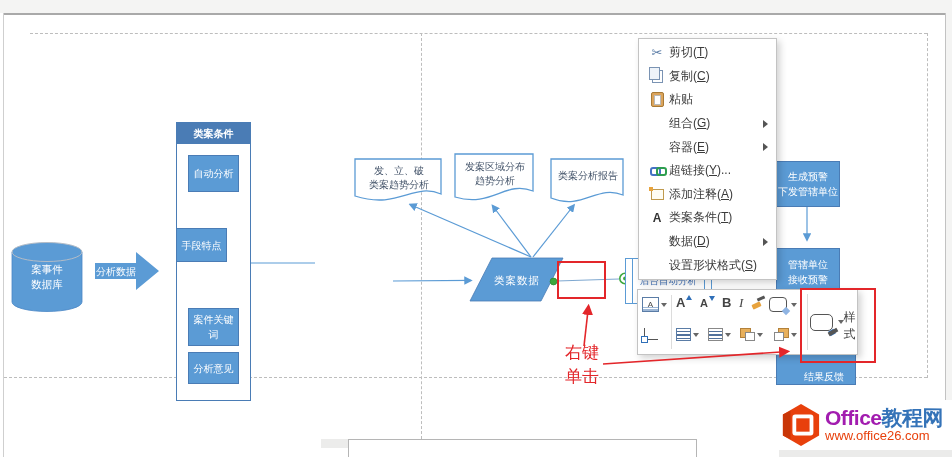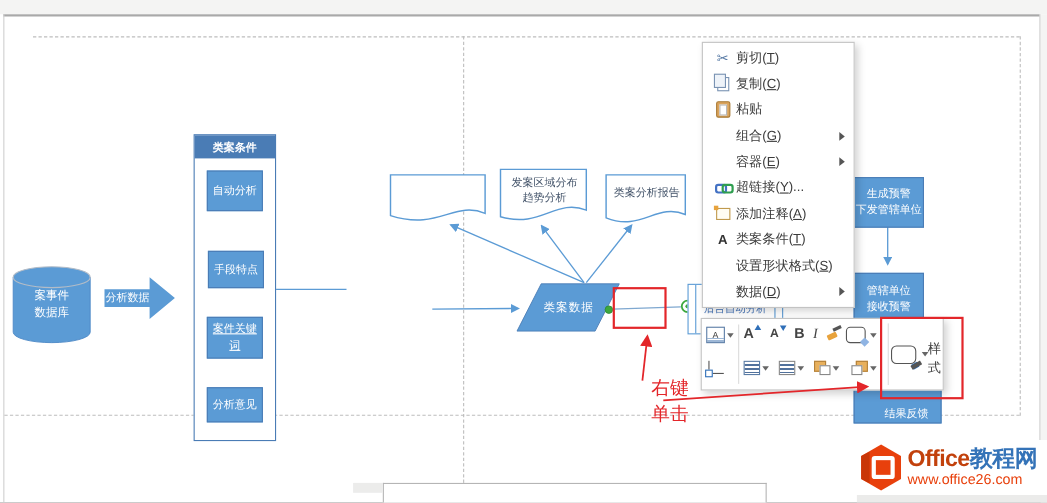--- a/index.html
+++ b/index.html
@@ -62,21 +62,21 @@
   .ic-sq2{width:15px;height:13px;position:relative;}
   .ic-sq2:before{content:'';position:absolute;left:0;top:0;width:9px;height:8px;background:#e8b05c;border:1px solid #b3813a;}
   .ic-sq2:after{content:'';position:absolute;right:0;bottom:0;width:8px;height:7px;background:#fff;border:1px solid #888;}
   .ic-sq2.back:before{left:auto;right:0;top:0;}
   .ic-sq2.back:after{right:auto;left:0;bottom:0;}
   .style-ic{width:21px;height:15px;border:1.6px solid #555;border-radius:5px;position:relative;}
   .style-ic:after{content:'';position:absolute;right:-6px;bottom:-4px;width:10px;height:4px;background:#555;transform:rotate(-30deg);}
   .style-ic:before{content:'';position:absolute;right:-3px;bottom:-5px;width:6px;height:5px;background:#2f6fb8;transform:rotate(-30deg);}
   
   .redrect{border:2.5px solid #e3262a;z-index:6;}
-  .rednote{color:#e3262a;font-size:17px;line-height:24px;z-index:6;margin-left:27px;}
+  .rednote{color:#e3262a;font-size:17px;line-height:24px;z-index:6;}
   
   #logo{z-index:7;background:#fff;display:flex;align-items:center;}
   .logo-line1{font-size:21px;font-weight:800;line-height:22px;letter-spacing:-0.5px;}
   .logo-line2{font-size:13px;font-weight:400;color:#e8400c;line-height:14px;}
 </style>
 </head>
 <body>
 
 <div id="canvas">
 
@@ -136,34 +136,36 @@
   </svg>
 
   <div class="abs lbl ctr pre" style="left:12px;top:257px;width:70px;height:40px;font-size:10.5px;z-index:2;">案事件
 数据库</div>
   <div class="abs lbl ctr" style="left:94px;top:264px;width:44px;height:14px;z-index:2;">分析数据</div>
 
   <div class="abs container-frame" style="left:176px;top:122px;width:73px;height:277px;z-index:2;">
     <div class="container-head ctr" style="height:21px;font-family:Liberation Mono, monospace;">类案条件</div>
   </div>
   <div class="abs bluebox ctr pre" style="left:188px;top:155px;width:49px;height:35px;z-index:2;">自动分析</div>
-  <div class="abs bluebox ctr pre" style="left:189px;top:228px;width:49px;height:32px;z-index:2;">手段特点</div>
-  <div class="abs bluebox ctr pre" style="left:188px;top:288px;width:49px;height:36px;z-index:2;text-decoration:underline;">案件关键
+  <div class="abs bluebox ctr pre" style="left:176px;top:228px;width:49px;height:32px;z-index:2;">手段特点</div>
+  <div class="abs bluebox ctr pre" style="left:188px;top:308px;width:49px;height:36px;z-index:2;">案件关键
 词</div>
   <div class="abs bluebox ctr pre" style="left:188px;top:352px;width:49px;height:30px;z-index:2;">分析意见</div>
 
 
   <div class="abs lbl ctr" style="left:479px;top:272px;width:76px;height:16px;font-size:10.5px;letter-spacing:1px;z-index:2;">类案数据</div>
 
   <div class="abs predef" style="left:625px;top:258px;width:85px;height:44px;z-index:2;">
     <span class="bar" style="left:6px;"></span>
     <span class="bar" style="right:6px;"></span>
     <div class="ctr" style="width:100%;height:100%;font-size:9.5px;color:#3f6fb5;">后台自动分析</div>
   </div>
 
+  <div class="abs doc-lbl ctr pre" style="left:357px;top:164px;width:84px;height:28px;z-index:2;">发、立、破
+类案趋势分析</div>
   <div class="abs doc-lbl ctr pre" style="left:457px;top:160px;width:76px;height:28px;z-index:2;">发案区域分布
 趋势分析</div>
   <div class="abs doc-lbl ctr" style="left:553px;top:168px;width:70px;height:16px;z-index:2;">类案分析报告</div>
 
   <div class="abs bluebox ctr pre" style="left:776px;top:161px;width:62px;height:44px;z-index:2;">生成预警
 下发管辖单位</div>
   <div class="abs bluebox ctr pre" style="left:776px;top:248px;width:62px;height:45px;z-index:2;">管辖单位
 接收预警</div>
   <div class="abs bluebox ctr pre" style="left:776px;top:338px;width:62px;height:45px;padding-top:0;align-items:flex-end;z-index:2;padding-left:16px;">结果反馈</div>
 
@@ -205,26 +207,26 @@
           <span class="ic-comment"></span>
         </span>
       <span class="mi-lb"><span>添加注释</span><span class="kw">(<u>A</u>)</span></span>
     </div>
     <div class="mi">
       <span class="mi-ic ic-a">A</span>
       <span class="mi-lb"><span>类案条件</span><span class="kw">(<u>T</u>)</span></span>
     </div>
     <div class="mi">
       <span class="mi-ic"></span>
-      <span class="mi-lb"><span>设置形状格式</span><span class="kw">(<u>S</u>)</span></span>
-    </div>
-    <div class="mi">
-      <span class="mi-ic"></span>
       <span class="mi-lb"><span>数据</span><span class="kw">(<u>D</u>)</span></span>
       <span class="mi-arrow"></span>
+    </div>
+    <div class="mi">
+      <span class="mi-ic"></span>
+      <span class="mi-lb"><span>设置形状格式</span><span class="kw">(<u>S</u>)</span></span>
     </div>
   </div>
 
   <div id="toolbar" class="abs" style="left:637px;top:289px;">
     <div class="sepv" style="left:33px;top:5px;height:54px;"></div>
     <div class="sepv" style="left:169px;top:4px;height:56px;"></div>
 
     <div class="tbtn" style="left:4px;top:7px;">
         <span class="ic-abox">A</span>
         <span class="crt"></span>
@@ -291,19 +293,19 @@
 单击</div>
 
   <div id="logo" class="abs" style="left:779px;top:400px;width:173px;height:50px;">
     <svg width="40" height="44" viewBox="0 0 42 46" style="margin:0 4px 0 2px;">
       <polygon points="21,1 40,12 40,34 21,45 2,34 2,12" fill="#e8400c"></polygon>
       <polygon points="2,12 10,8 10,38 2,34" fill="#c93607"></polygon>
       <rect x="12" y="12" width="22" height="22" rx="3" fill="#fff"></rect>
       <rect x="16" y="16" width="14" height="14" fill="#e8400c"></rect>
     </svg>
     <div>
-      <div class="logo-line1"><span style="color:#c2410c;">Office</span><span style="color:#3473b8;">教程网</span></div>
+      <div class="logo-line1"><span style="color:#a21caf;">Office</span><span style="color:#3473b8;">教程网</span></div>
       <div class="logo-line2">www.office26.com</div>
     </div>
   </div>
   <div class="abs" style="left:779px;top:450px;width:173px;height:7px;background:#ebebea;z-index:7;"></div>
 
 </div>
 
 </body></html>

